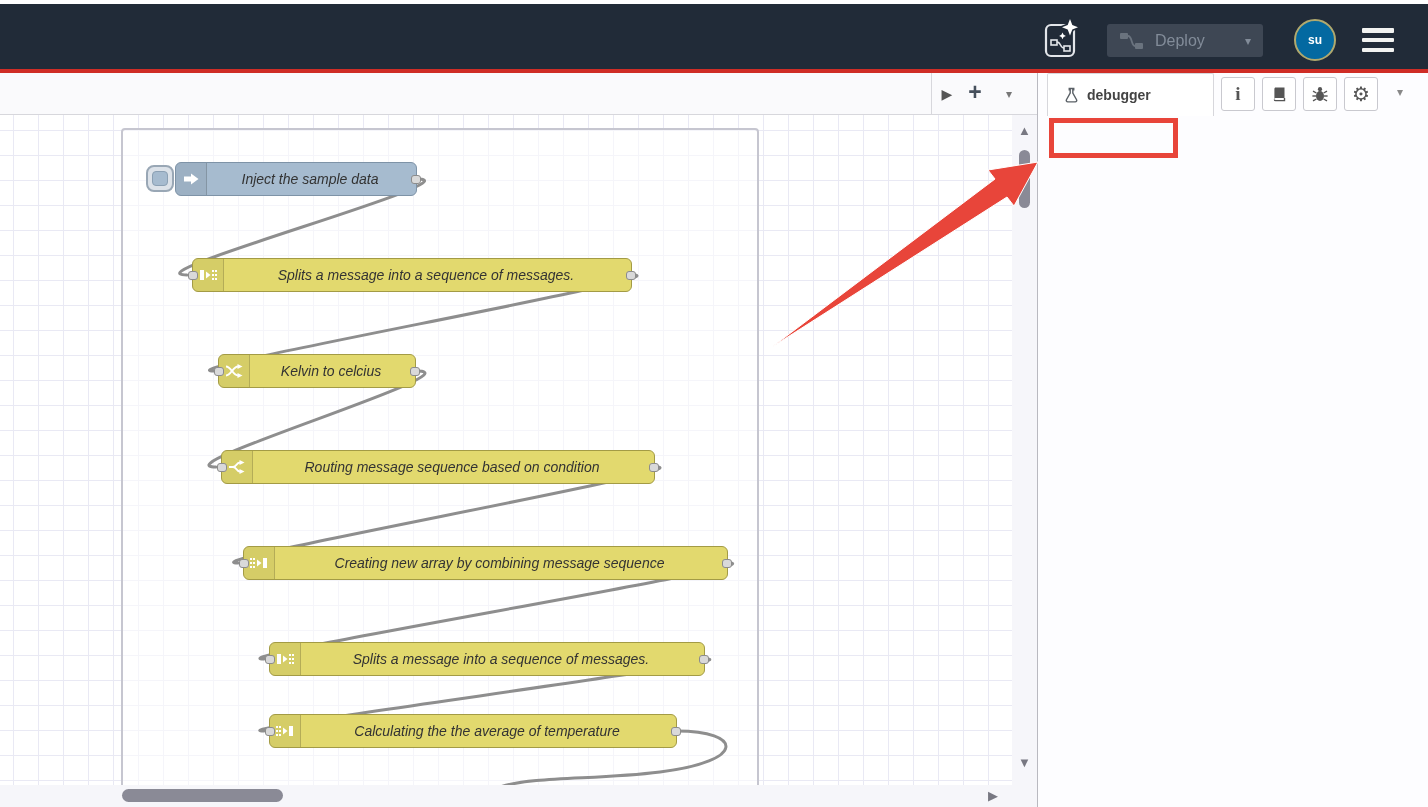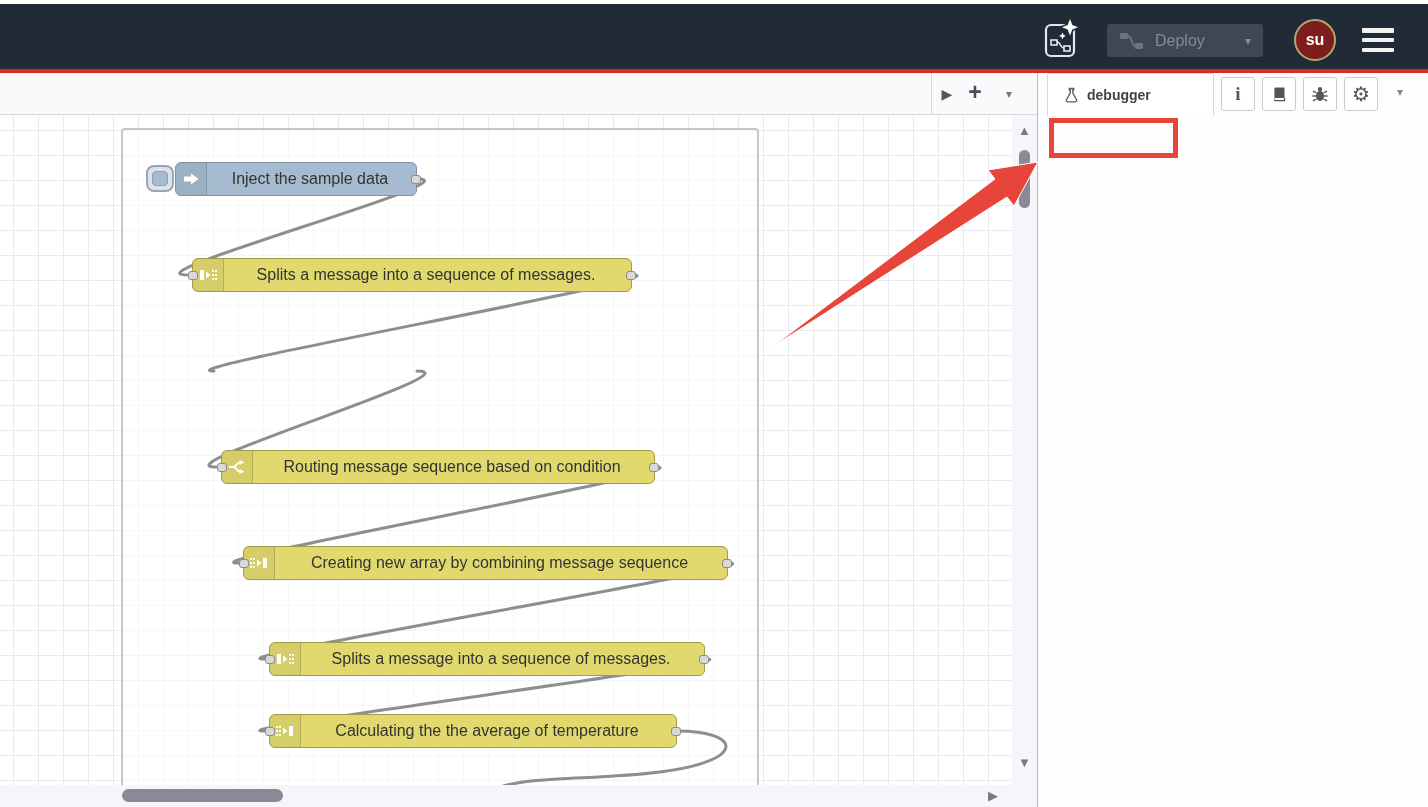--- a/index.html
+++ b/index.html
@@ -7,21 +7,21 @@
   #app { position:relative; width:1428px; height:807px; }
 
   
   .app-header { position:absolute; left:0; top:4px; width:1428px; height:69px; background:#212b38; }
   .accent-line { position:absolute; left:0; top:69px; width:1428px; height:4px; background:#cf2d26; }
   .ai-icon { position:absolute; left:1042px; top:13px; width:38px; height:44px; }
   .deploy-btn { position:absolute; left:1107px; top:20px; width:156px; height:33px; background:#3e4754; border-radius:3px; display:flex; align-items:center; padding:0 12px; cursor:default; }
   .deploy-btn svg { opacity:.75; }
   .deploy-label { color:#828c99; font-size:16px; margin-left:10px; }
   .deploy-chevron { color:#828c99; font-size:12px; margin-left:auto; }
-  .avatar { position:absolute; left:1294px; top:15px; width:42px; height:42px; border-radius:50%; background:#7f1d1d; border:2px solid #b0a96e; color:#fff; font-weight:bold; font-size:16px; display:flex; align-items:center; justify-content:center; }
+  .avatar { position:absolute; left:1294px; top:15px; width:42px; height:42px; border-radius:50%; background:#0369a1; border:2px solid #b0a96e; color:#fff; font-weight:bold; font-size:12px; display:flex; align-items:center; justify-content:center; }
   .hamburger { position:absolute; left:1362px; top:24px; width:32px; height:24px; display:flex; flex-direction:column; justify-content:space-between; cursor:pointer; }
   .hamburger i { display:block; height:4.5px; background:#f2f3f1; border-radius:1px; }
 
   
   .tab-bar { position:absolute; left:0; top:73px; width:1037px; height:42px; background:#fafafc; border-bottom:1px solid #d7d7dc; }
   .tab-bar .sep { position:absolute; left:931px; top:0; width:1px; height:41px; background:#d7d7dc; }
   .tb-btn { position:absolute; top:0; height:41px; display:flex; align-items:center; justify-content:center; color:#555; cursor:pointer; }
   .tb-scroll { left:936px; width:22px; font-size:14px; }
   .tb-add { left:962px; width:26px; font-size:23px; font-weight:bold; color:#46505c; padding-bottom:3px; }
   .tb-list { left:997px; width:24px; font-size:12px; color:#777; }
@@ -29,21 +29,21 @@
   
   .canvas { position:absolute; left:0; top:115px; width:1012px; height:670px; overflow:hidden; background-color:#fff;
     background-image:linear-gradient(#e9e9f4 1px, transparent 1px), linear-gradient(90deg,#e9e9f4 1px, transparent 1px);
     background-size:25px 25px; background-position:-12px -10px; }
   .group-rect { position:absolute; left:121px; top:13px; width:638px; height:700px; border:2px solid #c6c6d0; border-radius:4px; background:rgba(255,255,255,0.55); }
   .wires { position:absolute; left:0; top:0; z-index:2; }
   .node { position:absolute; height:34px; border-radius:6px; display:flex; align-items:center; z-index:3; cursor:pointer; }
   .node-yellow { background:#e2d96e; border:1.5px solid #a39b45; }
   .node-blue   { background:#a6bbcf; border:1.5px solid #7e93a7; }
   .nicon { position:absolute; left:0; top:0; bottom:0; width:31px; background:rgba(0,0,0,0.055); border-right:1px solid rgba(0,0,0,0.16); border-radius:4.5px 0 0 4.5px; display:flex; align-items:center; justify-content:center; }
-  .nlabel { flex:1; margin-left:38px; margin-right:10px; text-align:center; font-size:16px; color:#333; white-space:nowrap; overflow:hidden; }
+  .nlabel { flex:1; margin-left:38px; margin-right:10px; text-align:center; font-style:italic; font-size:14px; color:#333; white-space:nowrap; overflow:hidden; }
   .port { position:absolute; width:10px; height:9px; background:#d9d9d9; border:1.2px solid #8c8c8c; border-radius:3px; top:11.5px; z-index:4; cursor:crosshair; }
   .pin { left:-5px; } .pout { right:-5px; }
   .inj-btn { position:absolute; left:-30px; top:2px; width:28px; height:27px; background:#dce2e9; border:2px solid #99a7b5; border-radius:8px; cursor:pointer; }
   .inj-btn span { position:absolute; left:4px; top:4px; right:4px; bottom:4px; background:#a6bbcf; border:1px solid #8ba0b4; border-radius:4px; display:block; }
 
   
   .vscroll { position:absolute; left:1012px; top:115px; width:25px; height:670px; background:#f6f6fa; }
   .vthumb { position:absolute; left:7px; top:35px; width:11px; height:58px; background:#8a8a96; border-radius:6px; }
   .sc-arrow { position:absolute; color:#787882; font-size:13px; width:25px; text-align:center; cursor:pointer; }
   .v-up { top:8px; } .v-down { top:640px; }
@@ -155,20 +155,37 @@
               <rect x="13" y="11" width="2" height="2"></rect>
               <rect x="16" y="11" width="2" height="2"></rect>
             </g>
           </svg>
       </span>
       <span class="nlabel">Splits a message into a sequence of messages.</span>
       <span class="port pin"></span>
       <span class="port pout"></span>
     </div>
 
+    <div class="node node-yellow" style="left:218px;top:239px;width:198px;">
+      <span class="nicon">
+        <svg width="18" height="16" viewBox="0 0 18 16">
+            <g stroke="#fff" stroke-width="2" fill="none">
+              <path d="M1 3.5 C6 3.5 8 12.5 13 12.5"></path>
+              <path d="M1 12.5 C6 12.5 8 3.5 13 3.5"></path>
+            </g>
+            <g fill="#fff">
+              <path d="M12.5 1 l5 2.5 -5 2.5 z"></path>
+              <path d="M12.5 10 l5 2.5 -5 2.5 z"></path>
+            </g>
+          </svg>
+      </span>
+      <span class="nlabel">Kelvin to celcius</span>
+      <span class="port pin"></span>
+      <span class="port pout"></span>
+    </div>
 
     <div class="node node-yellow" style="left:243px;top:431px;width:485px;">
       <span class="nicon">
         <svg width="18" height="16" viewBox="0 0 18 16">
             <g fill="#fff">
               <rect x="0" y="3" width="2" height="2"></rect>
               <rect x="3" y="3" width="2" height="2"></rect>
               <rect x="0" y="7" width="2" height="2"></rect>
               <rect x="3" y="7" width="2" height="2"></rect>
               <rect x="0" y="11" width="2" height="2"></rect>

